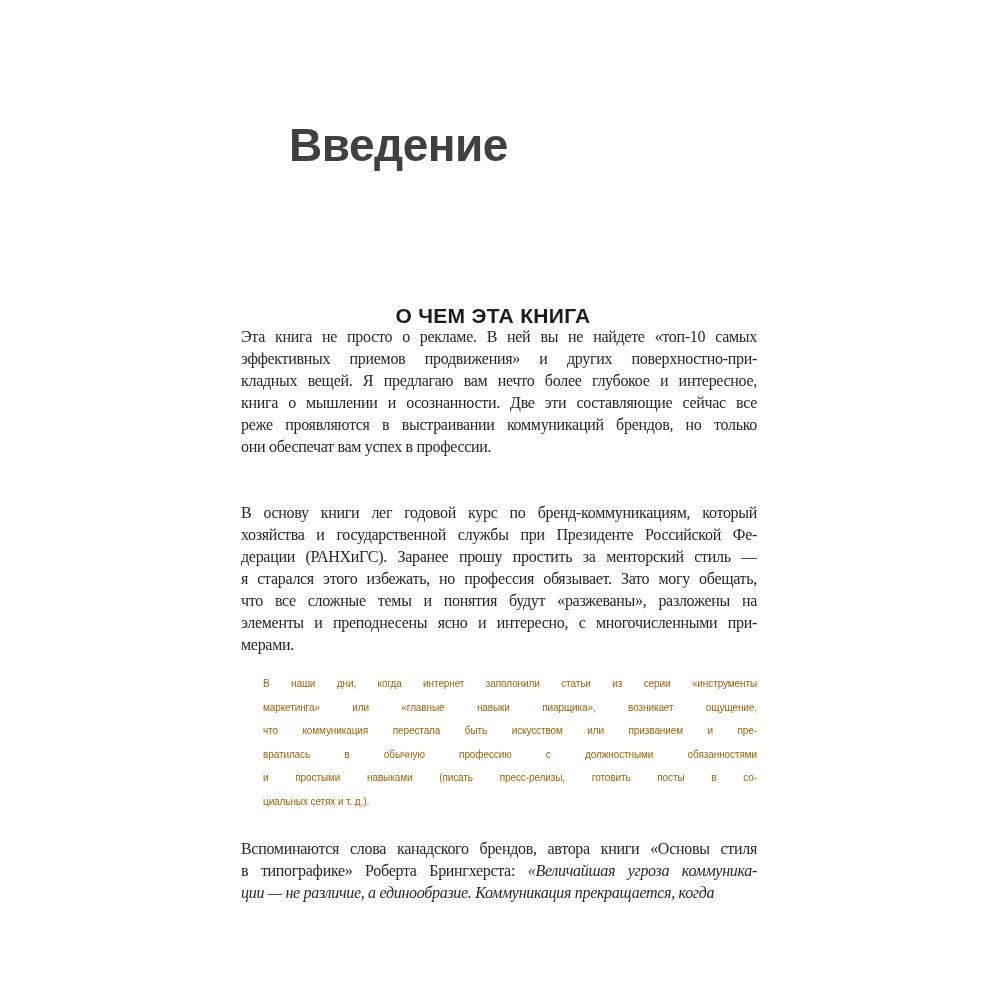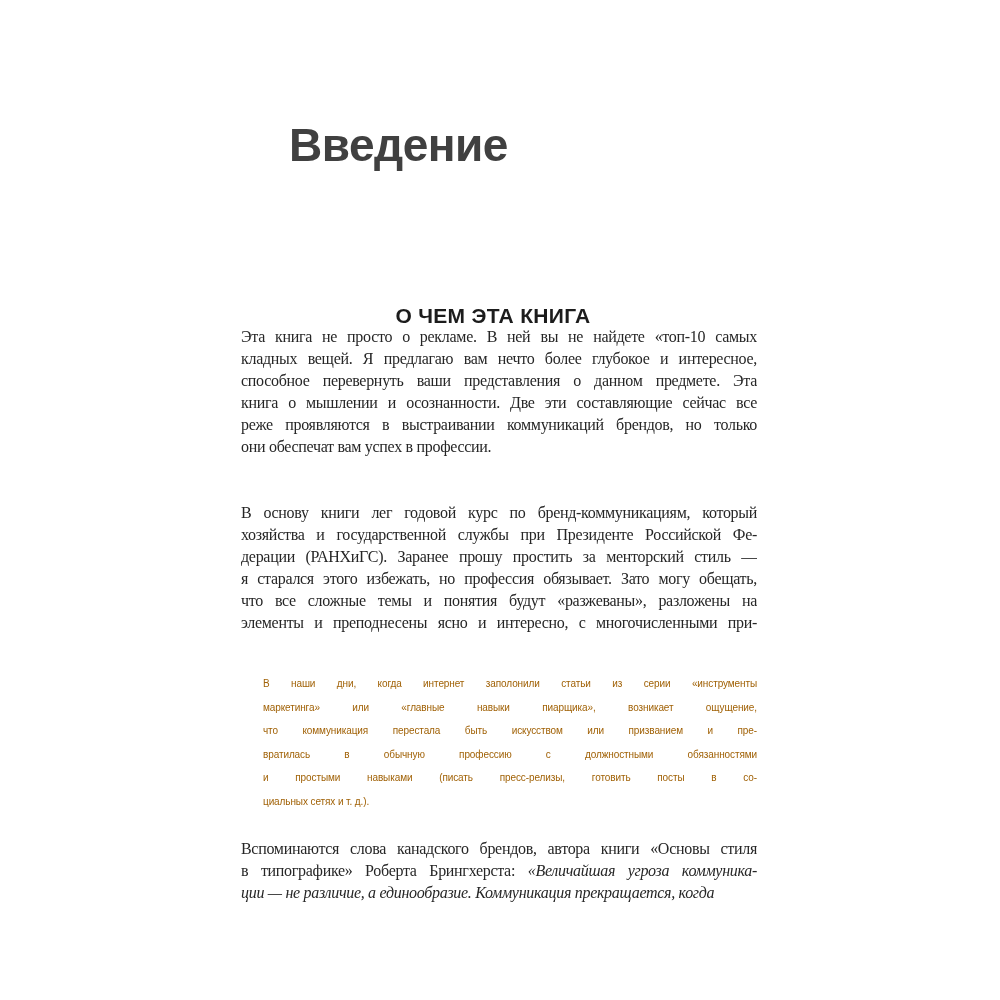--- a/index.html
+++ b/index.html
@@ -69,34 +69,35 @@
 </style>
 </head>
 <body>
 
 <div class="abs chapter-title">Введение</div>
 
 <div class="abs section-heading">О ЧЕМ ЭТА КНИГА</div>
 
 <div class="abs body-par par-1">
     <div class="line">Эта книга не просто о рекламе. В ней вы не найдете «топ-10 самых</div>
+    <div class="line">эффективных приемов продвижения» и других поверхностно-при-</div>
     <div class="line">кладных вещей. Я предлагаю вам нечто более глубокое и интересное,</div>
-    <div class="line">способное перевернуть ваши представления о данном предмете. Эта</div>
     <div class="line">книга о мышлении и осознанности. Две эти составляющие сейчас все</div>
     <div class="line">реже проявляются в выстраивании коммуникаций брендов, но только</div>
     <div class="line last">они обеспечат вам успех в профессии.</div>
   </div>
 
 <div class="abs body-par par-2">
     <div class="line">В основу книги лег годовой курс по бренд-коммуникациям, который</div>
     <div class="line">хозяйства и государственной службы при Президенте Российской Фе-</div>
     <div class="line">дерации (РАНХиГС). Заранее прошу простить за менторский стиль —</div>
     <div class="line">я старался этого избежать, но профессия обязывает. Зато могу обещать,</div>
     <div class="line">что все сложные темы и понятия будут «разжеваны», разложены на</div>
     <div class="line">элементы и преподнесены ясно и интересно, с многочисленными при-</div>
+    <div class="line last">мерами.</div>
   </div>
 
 <div class="abs block-quote">
     <div class="line">В наши дни, когда интернет заполонили статьи из серии «инструменты</div>
     <div class="line">маркетинга» или «главные навыки пиарщика», возникает ощущение,</div>
     <div class="line">что коммуникация перестала быть искусством или призванием и пре-</div>
     <div class="line">вратилась в обычную профессию с должностными обязанностями</div>
     <div class="line">и простыми навыками (писать пресс-релизы, готовить посты в со-</div>
     <div class="line last">циальных сетях и т. д.).</div>
   </div>

